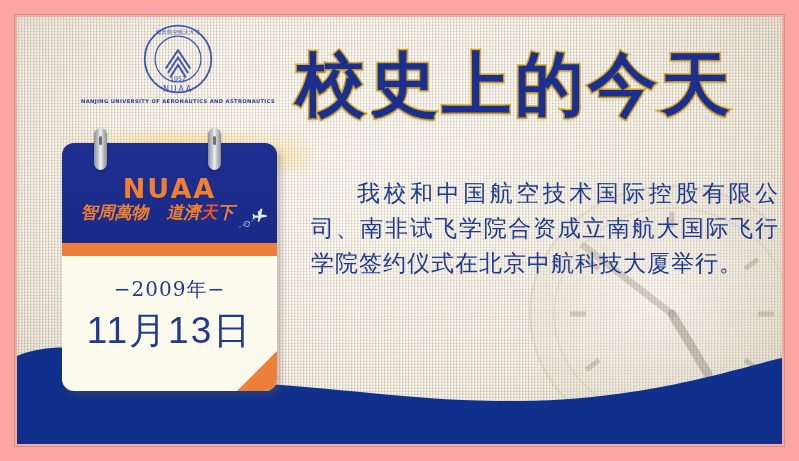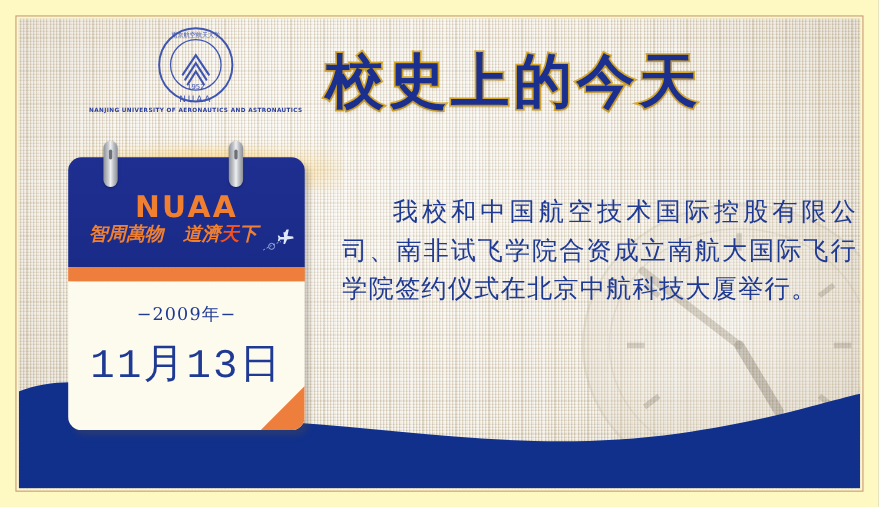--- a/index.html
+++ b/index.html
@@ -2,21 +2,21 @@
 <html><head>
 <meta charset="utf-8">
 <style>
   html,body{margin:0;padding:0;background:#10308c;}
   body{font-family:"DejaVu Sans","Liberation Sans",sans-serif;}
 
   .poster{
     position:relative;
     width:799px;height:461px;
     overflow:hidden;
-    background:#fef9c3;
+    background:#fca5a5;
   }
 
   
   .frame-line{
     position:absolute;
     left:14px;top:14px;right:14px;bottom:14px;
     border:1px solid #c89a7a;
     box-sizing:border-box;
     z-index:6;
     pointer-events:none;
@@ -103,21 +103,21 @@
     letter-spacing:0.35px;
     white-space:nowrap;
   }
 
   
   .title{
     position:absolute;
     left:296px;top:38px;
     z-index:5;
     font-family:"DejaVu Serif","Liberation Serif",serif;
-    font-size:53px;
+    font-size:69px;
     font-weight:bold;
     letter-spacing:4px;
     color:#1b2f8f;
     white-space:nowrap;
     -webkit-text-stroke:3px #d8a92e;
     paint-order:stroke fill;
     text-shadow:0 2px 3px rgba(120,95,40,0.35);
   }
 
   
@@ -195,32 +195,32 @@
   .motto .hl{color:#f4511e;}
   .plane{
     position:absolute;
     right:8px;top:62px;
     width:34px;height:26px;
   }
   .cal-year{
     position:absolute;
     left:0;right:0;top:20px;
     text-align:center;
-    font-size:16px;
+    font-size:20px;
     color:#1f3a93;
     font-family:"DejaVu Serif","Liberation Serif",serif;
     letter-spacing:1px;
   }
   .cal-date{
     position:absolute;
     left:0;right:0;top:50px;
     text-align:center;
     font-size:37px;
     color:#1f3a93;
-    font-family:Liberation Mono, monospace;
+    font-family:Liberation Sans, sans-serif;
     letter-spacing:2px;
   }
   .corner-fold{
     position:absolute;
     right:0;bottom:0;
     width:0;height:0;
     border-left:40px solid transparent;
     border-bottom:40px solid #ee7e3c;
   }
   .ring{

